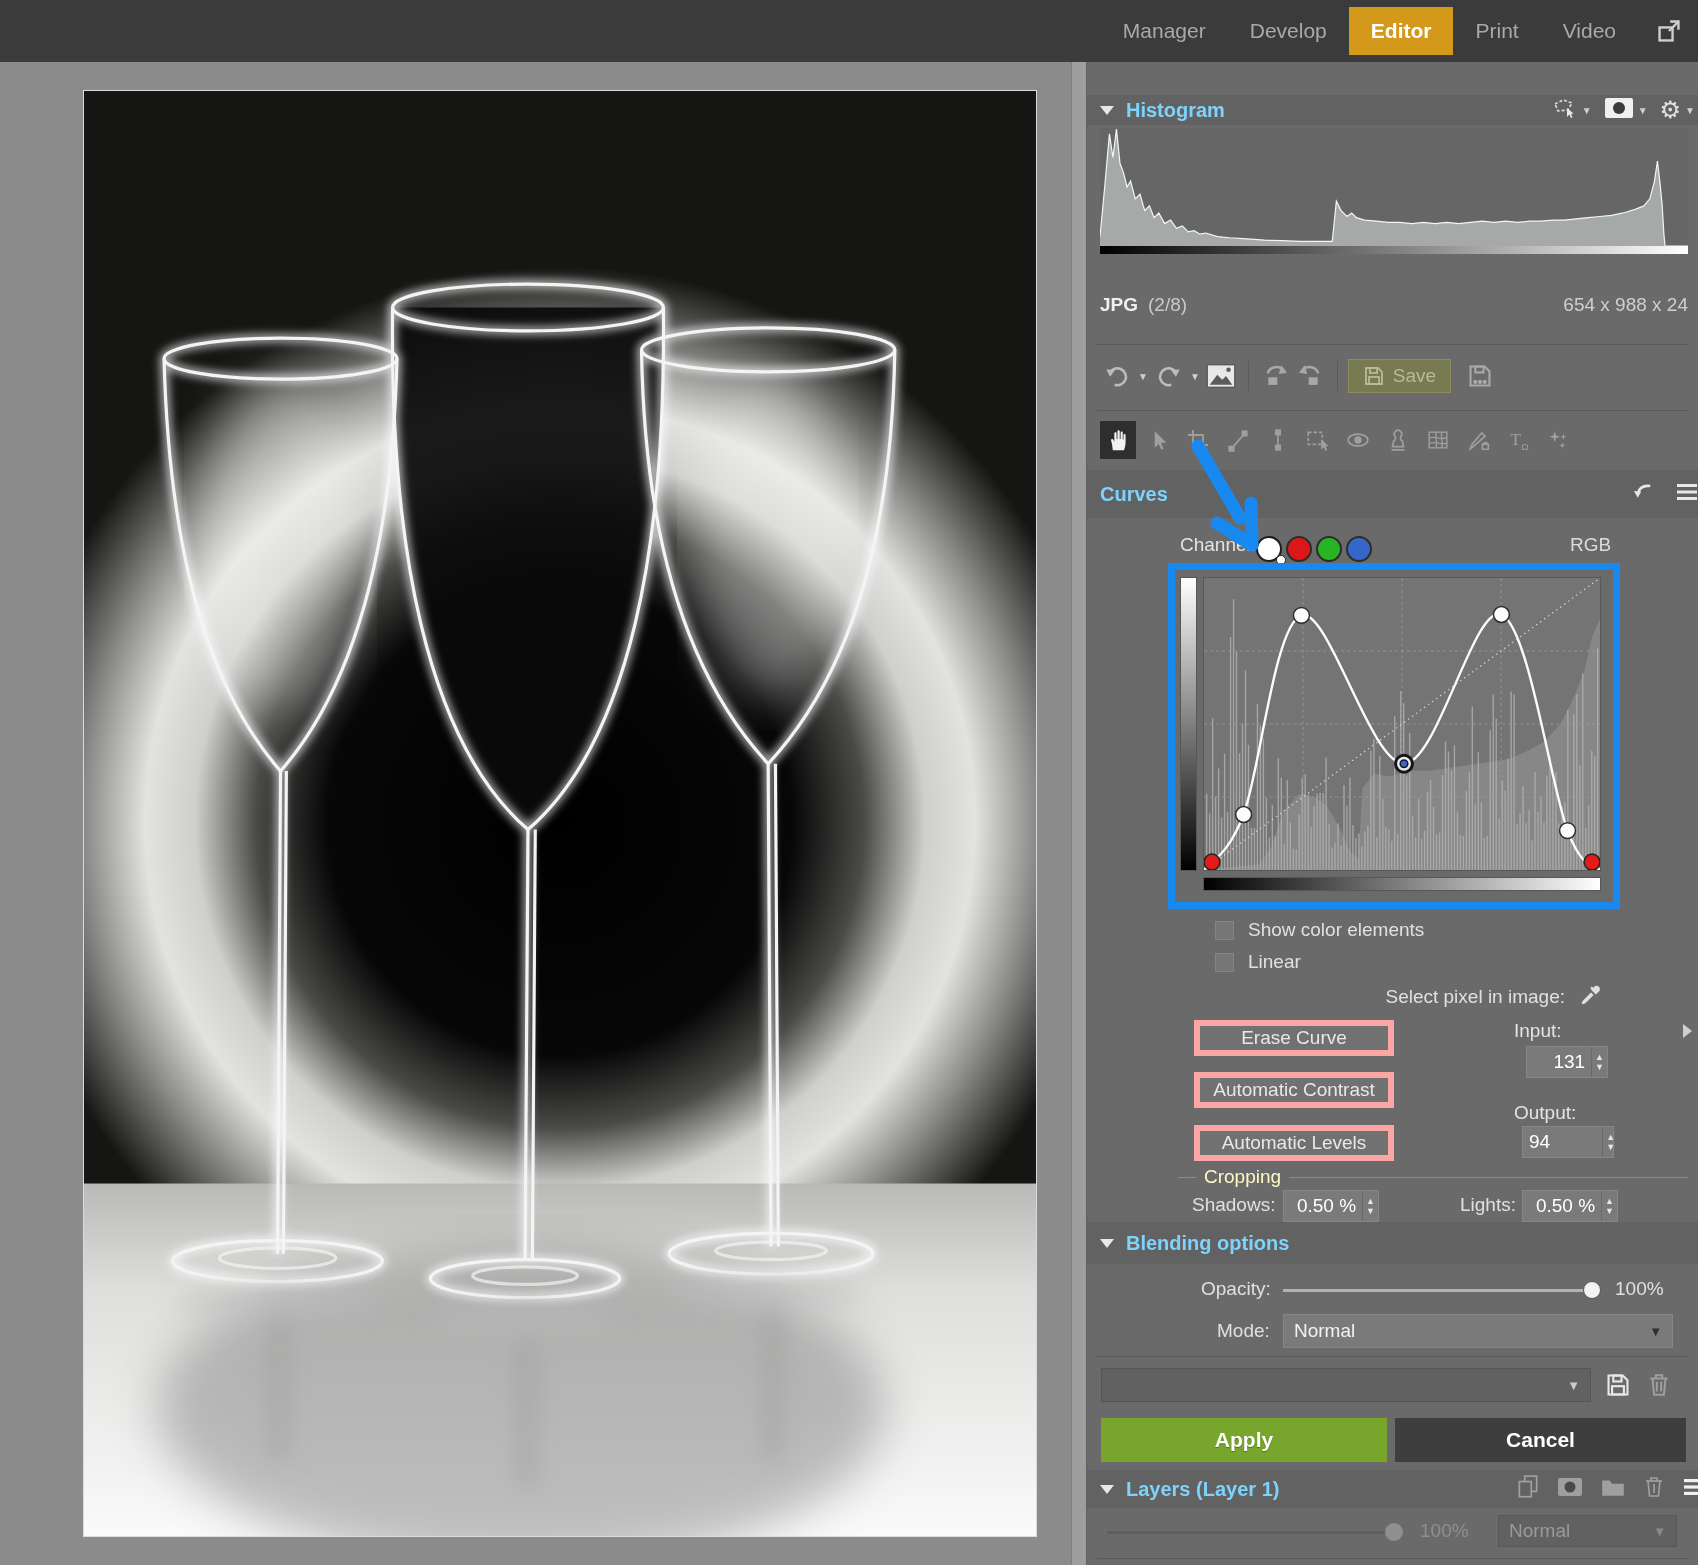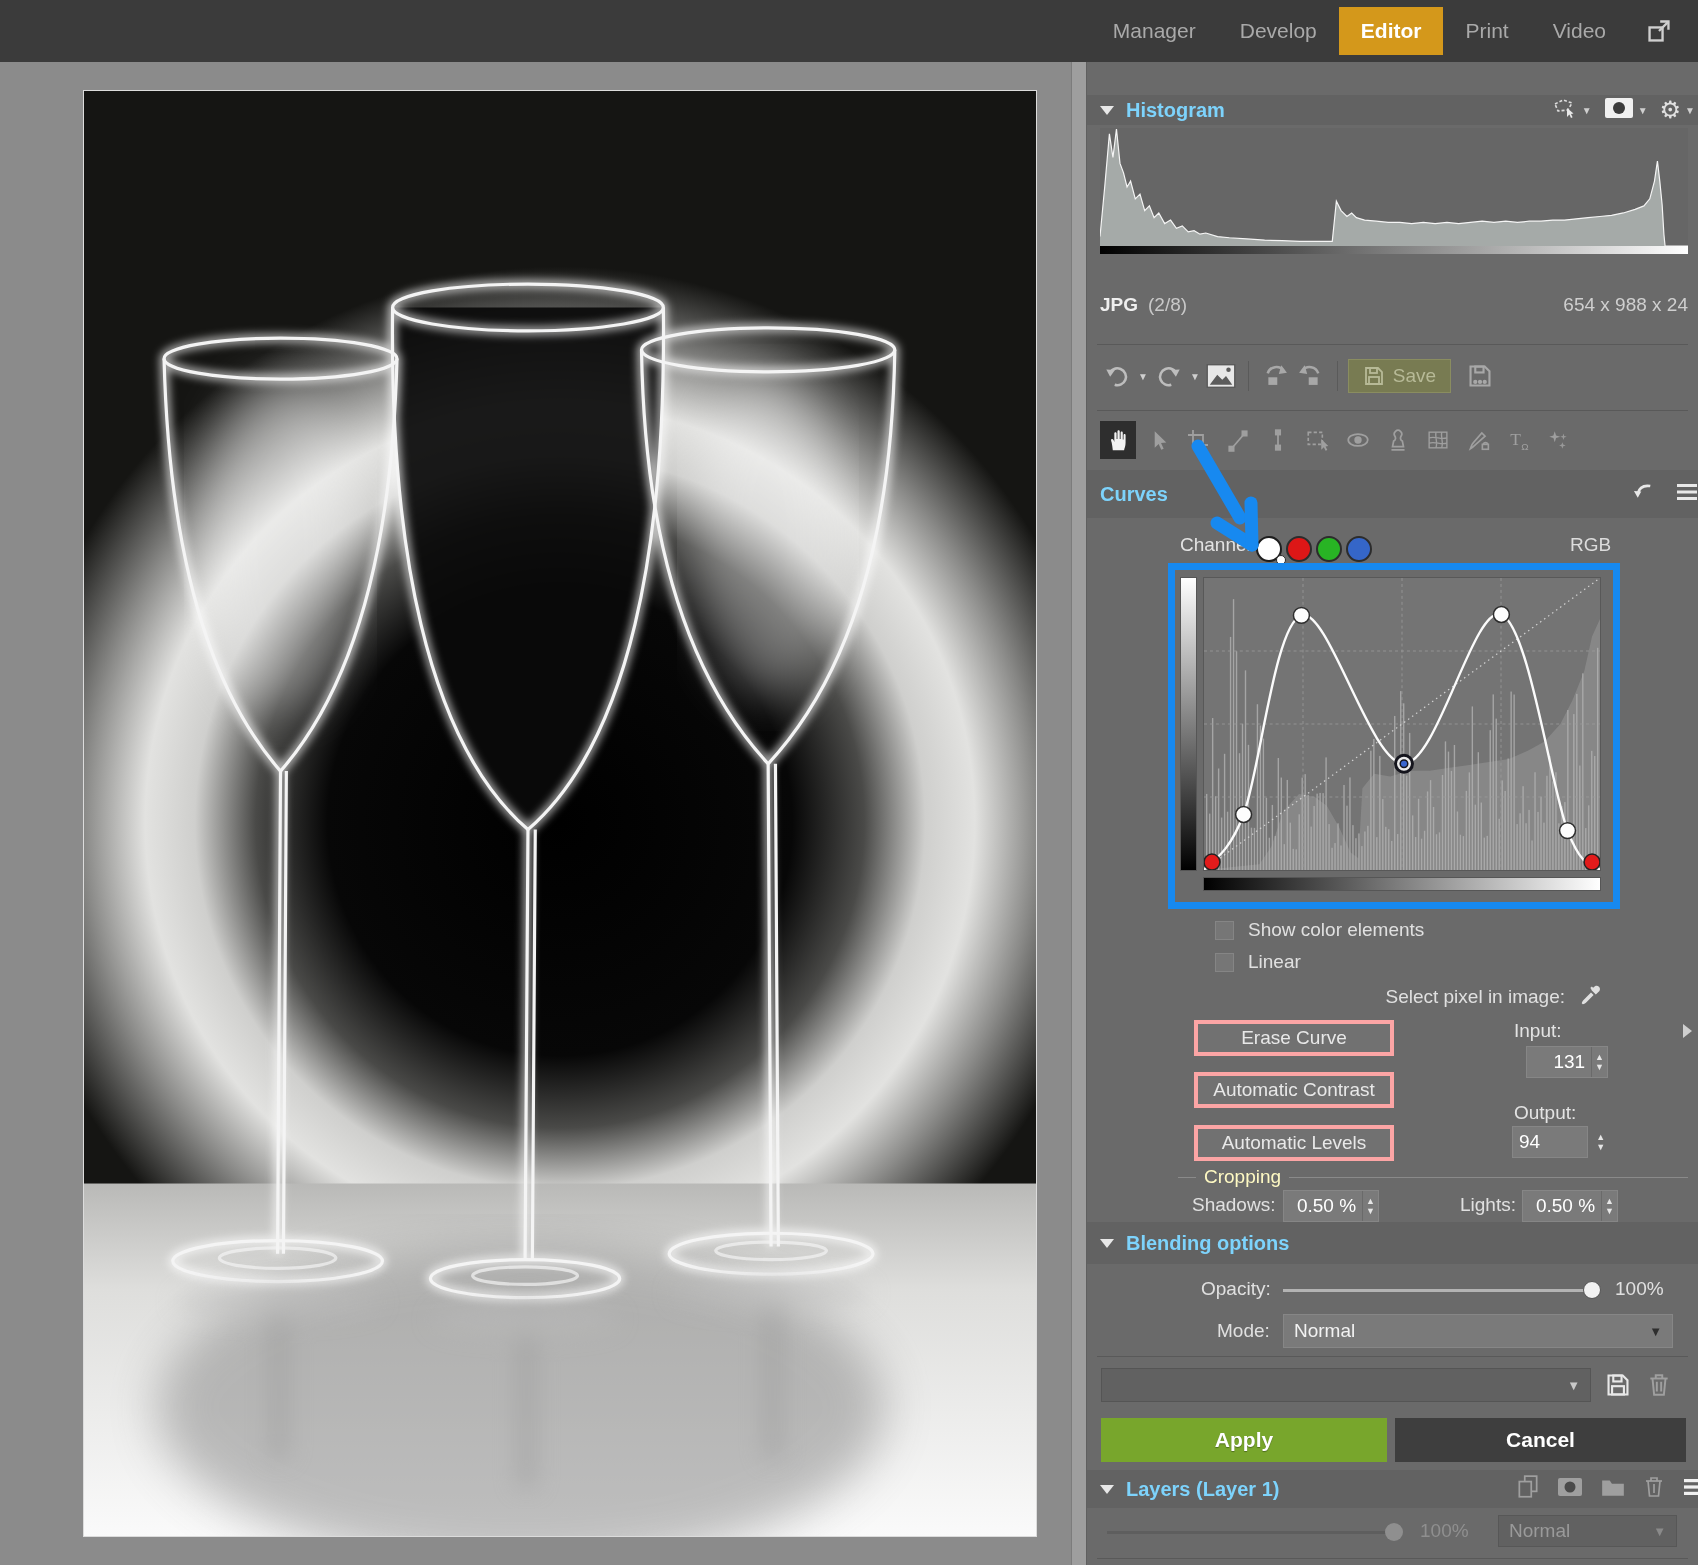--- a/index.html
+++ b/index.html
@@ -4,21 +4,21 @@
 <style>
   html,body{margin:0;padding:0;background:#2b2b2b;}
   body{width:1698px;height:1565px;overflow:hidden;font-family:"Liberation Sans",sans-serif;
        -webkit-font-smoothing:antialiased;color:#d9d9d9;}
   .app{position:relative;width:1698px;height:1565px;background:#6a6a6a;}
   .abs{position:absolute;}
 
   
   .navbar{position:absolute;left:0;top:0;width:1698px;height:62px;background:#3b3b3b;
           display:flex;align-items:center;justify-content:flex-end;}
-  .nav-tabs{display:flex;align-items:center;gap:0;padding-right:18px;}
+  .nav-tabs{display:flex;align-items:center;gap:0;padding-right:8px;}
   .tab{font-size:21px;color:#a9a9a9;padding:12px 22px;cursor:default;}
   .tab.active{background:#d4981b;color:#ffffff;font-weight:bold;}
   .nav-export{margin-left:10px;padding:0 8px;display:flex;align-items:center;}
 
   
   .canvas{position:absolute;left:0;top:62px;width:1071px;height:1503px;background:#8b8b8b;}
   .photo{position:absolute;left:83px;top:28px;width:954px;height:1447px;background:#000;
          border:1px solid #dcdcdc;box-sizing:border-box;}
   .photo svg{display:block;width:100%;height:100%;}
   .vscroll{position:absolute;left:1071px;top:62px;width:16px;height:1503px;background:#9e9e9e;
@@ -68,21 +68,21 @@
   .cplot svg{display:block;width:100%;height:100%;}
   .hgrad{position:absolute;left:28px;top:307px;width:398px;height:14px;
          background:linear-gradient(to right,#000,#fff);border:1px solid #565656;box-sizing:border-box;}
 
   .chk-row{position:absolute;left:92px;display:flex;align-items:center;gap:14px;height:24px;padding-left:36px;}
   .chk{width:19px;height:19px;background:#767676;border:1px solid #858585;box-sizing:border-box;}
   .chk-row span{color:#e0e0e0;}
 
   .selpix{position:absolute;right:95px;top:920px;display:flex;align-items:center;gap:14px;color:#e0e0e0;}
 
-  .cbtn{position:absolute;left:107px;width:200px;height:36px;background:#717171;border:4px solid #fca5a5;
+  .cbtn{position:absolute;left:107px;width:200px;height:36px;background:#717171;border:6px solid #fca5a5;
         box-sizing:border-box;display:flex;align-items:center;justify-content:center;color:#e8e8e8;font-size:19px;}
   .iolabel{position:absolute;left:427px;color:#e3e3e3;}
   .spin{position:absolute;display:flex;align-items:stretch;height:32px;background:#7a7a7a;
         border:1px solid #868686;box-sizing:border-box;}
   .spin .val{display:flex;align-items:center;justify-content:flex-end;padding:0 6px;color:#fff;font-size:19px;flex:1;}
   .spin .arr{display:flex;flex-direction:column;justify-content:center;padding:0 3px;border-left:1px solid #6a6a6a;}
   .spin .arr span{font-size:9px;line-height:10px;color:#e6e6e6;text-align:center;}
   .collapse-arrow{position:absolute;left:596px;top:962px;}
 
   .croplegend{position:absolute;left:91px;top:1104px;width:510px;display:flex;align-items:center;color:#fef9c3;}
@@ -612,21 +612,21 @@
 
     <span class="iolabel" style="top:958px;">Input:</span>
     <div class="spin" style="left:427px;top:984px;width:82px;margin-left:12px;">
       <span class="val">131</span>
       <span class="arr">
           <span>▲</span>
           <span>▼</span>
         </span>
     </div>
     <span class="iolabel" style="top:1040px;">Output:</span>
-    <div class="spin" style="left:425px;top:1064px;width:76px;gap:46px;">
+    <div class="spin" style="left:435px;top:1064px;width:92px;gap:46px;">
       <span class="val">94</span>
       <span class="arr">
           <span>▲</span>
           <span>▼</span>
         </span>
     </div>
     <span class="collapse-arrow tri-right"></span>
 
     <div class="croplegend">
       <span class="ln" style="width:18px;"></span>

